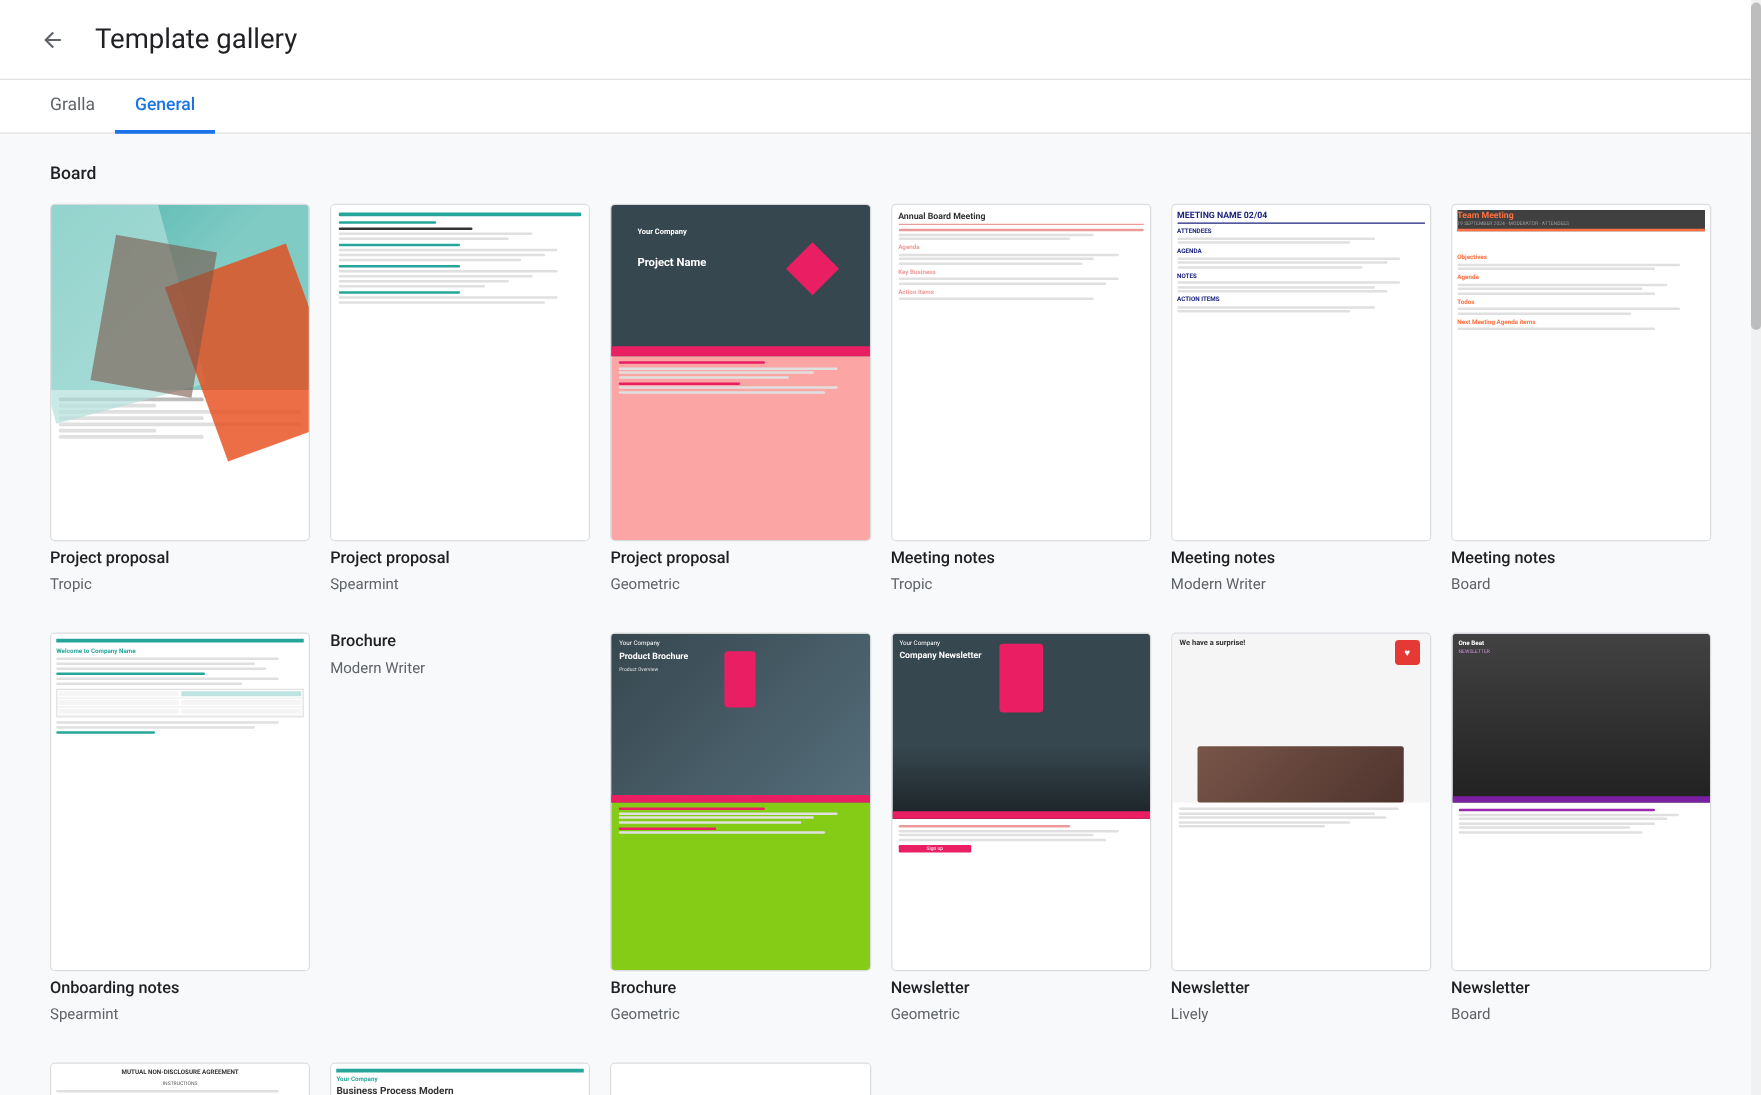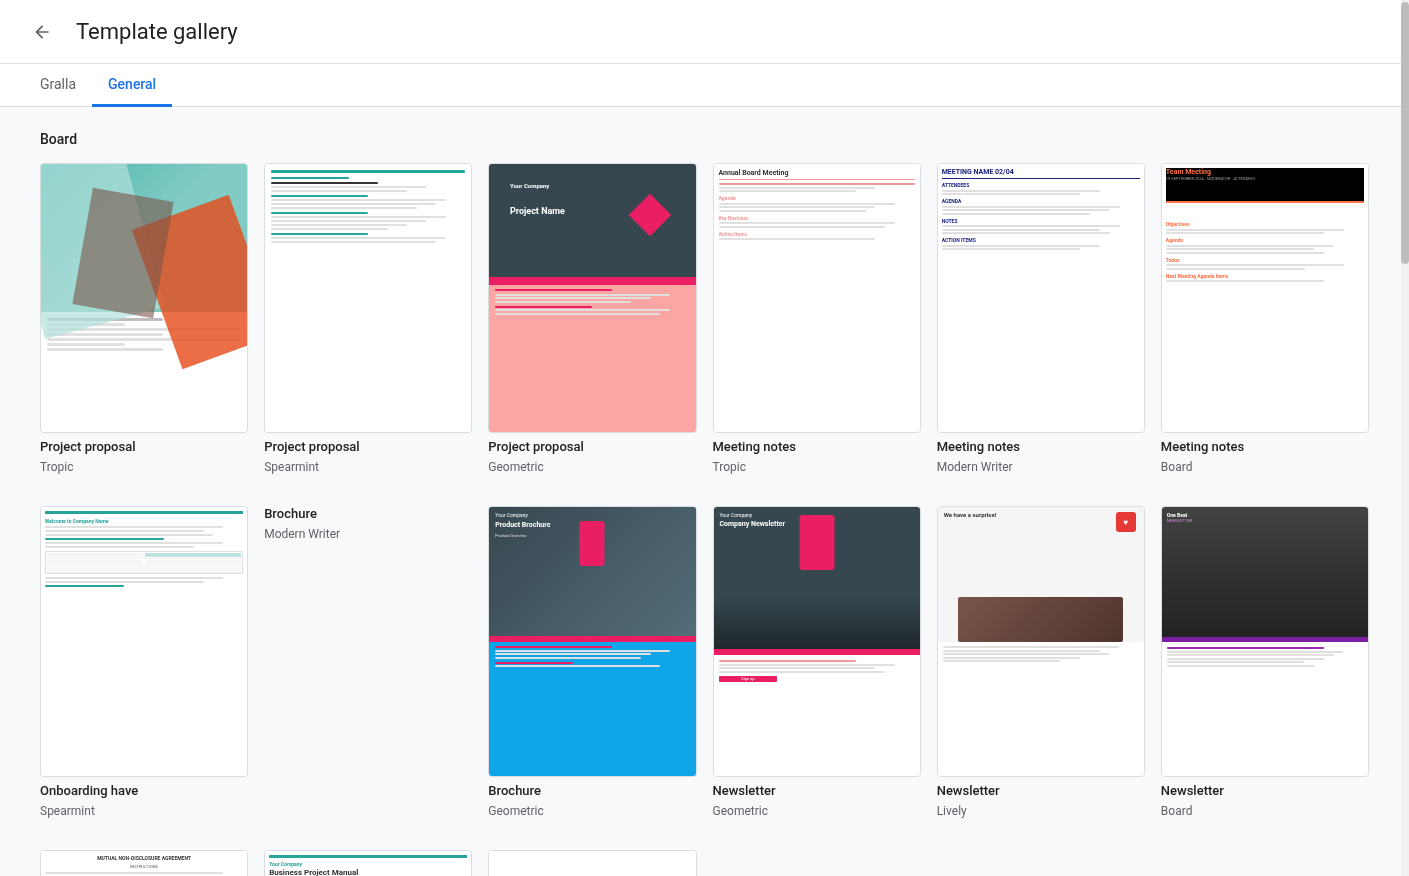--- a/index.html
+++ b/index.html
@@ -231,24 +231,24 @@
     }
 
     
     .mnc-bg {
       width: 100%;
       height: 100%;
       background: #fff;
       padding: 4px;
     }
     .mnc-top {
-      background: #000000;
+      background: #404040;
       border-bottom: 2px solid #ff7043;
       margin-bottom: 18px;
-      padding-bottom: 20px;
+      padding-bottom: 2px;
     }
     .mnc-line {
       height: 2px;
       background: #e0e0e0;
       margin: 1.5px 0;
       border-radius: 1px;
     }
 
     
     .on-bg {
@@ -322,21 +322,21 @@
       border-radius: 2px;
       display: flex;
       align-items: center;
       justify-content: center;
     }
 
     
     .bg-bg {
       width: 100%;
       height: 100%;
-      background: #0ea5e9;
+      background: #84cc16;
     }
     .bg-top {
       height: 50%;
       background: linear-gradient(135deg, #37474f, #546e7a);
       position: relative;
     }
     .bg-phone {
       position: absolute;
       width: 25px;
       height: 45px;
@@ -739,21 +739,21 @@
                 <div class="on-table-cell"></div>
                 <div class="on-table-cell"></div>
               </div>
             </div>
             <div class="on-line" style="width:90%;margin-top:3px;"></div>
             <div class="on-line" style="width:80%;"></div>
             <div class="on-line teal" style="width:40%;margin-top:2px;"></div>
           </div>
         </div>
       </div>
-      <div class="template-name">Onboarding have</div>
+      <div class="template-name">Onboarding notes</div>
       <div class="template-sub">Spearmint</div>
     </div>
 
     <div class="template-card">
       <div class="template-name">Brochure</div>
       <div class="template-sub">Modern Writer</div>
     </div>
 
     <div class="template-card">
       <div class="template-thumb">
@@ -878,21 +878,21 @@
 
       <div class="template-sub"></div>
     </div>
 
     <div class="template-card">
       <div class="template-thumb">
         <div class="thumb-content">
           <div class="bpm-bg">
             <div class="bpm-top"></div>
             <div style="font-size:5px;color:#26a69a;font-weight:bold;margin-bottom:1px;">Your Company</div>
-            <div style="font-size:8px;font-weight:bold;color:#333;margin-bottom:2px;">Business Project Manual</div>
+            <div style="font-size:8px;font-weight:bold;color:#333;margin-bottom:2px;">Business Process Modern</div>
 
           </div>
         </div>
       </div>
 
     </div>
 
     <div class="template-card">
       <div class="template-thumb">
         <div class="thumb-content">

